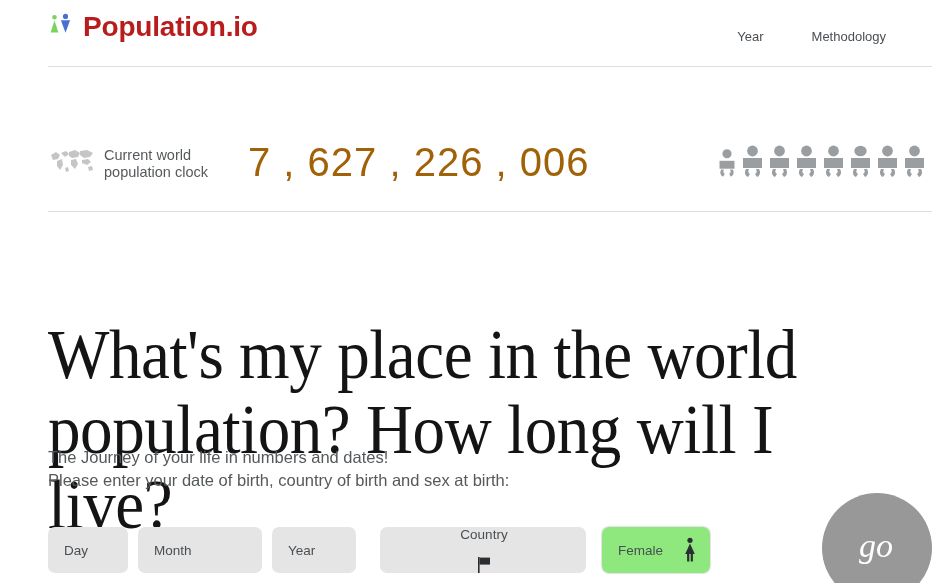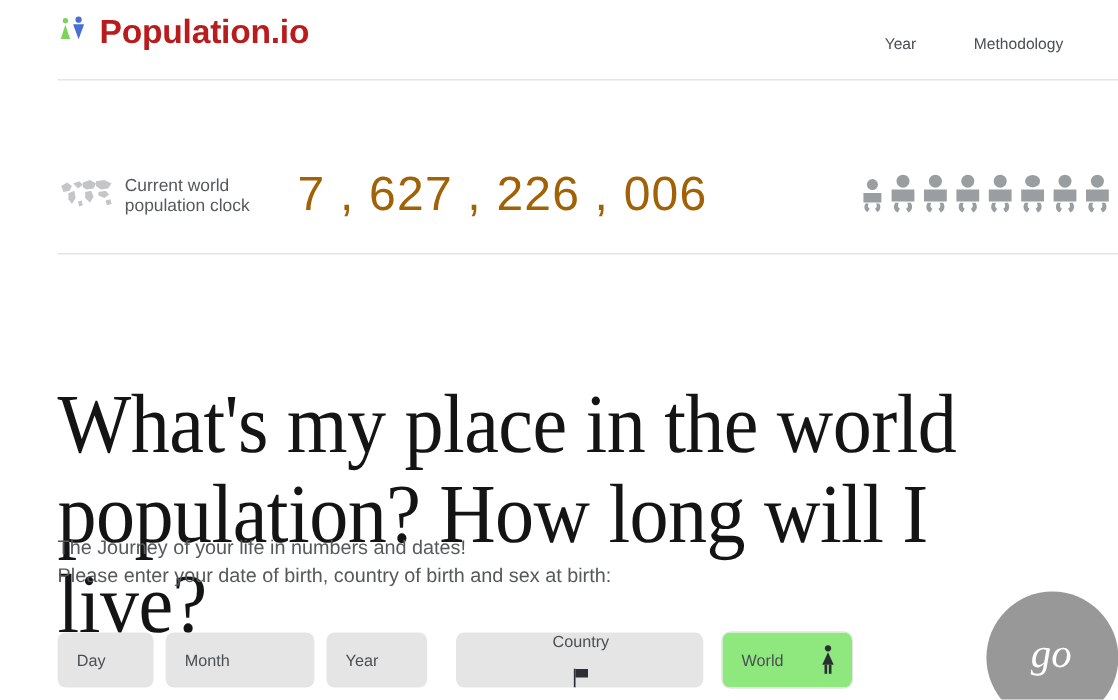--- a/index.html
+++ b/index.html
@@ -478,21 +478,21 @@
       <span class="flag-icon">
         <svg width="13" height="16" viewBox="0 0 13 16" xmlns="http://www.w3.org/2000/svg">
           <rect x="0" y="0" width="1.6" height="16" fill="#2b2f33"></rect>
           <path d="M1.6 0.6 H12 V7.6 H1.6 Z" fill="#2b2f33"></path>
         </svg>
       </span>
     </div>
 
     <div class="sex-toggle">
       <div class="sex-opt active sex-female">
-        <span class="sex-label">World</span>
+        <span class="sex-label">Female</span>
         <span class="sex-glyph">
           <svg width="12" height="26" viewBox="0 0 12 26" xmlns="http://www.w3.org/2000/svg">
             <circle cx="6" cy="3.3" r="2.6" fill="#2b2f33"></circle>
             <path d="M6 6.6 L10.8 17 L1.2 17 Z" fill="#2b2f33"></path>
             <rect x="3.1" y="17" width="2.2" height="7.5" fill="#2b2f33"></rect>
             <rect x="6.7" y="17" width="2.2" height="7.5" fill="#2b2f33"></rect>
           </svg>
         </span>
       </div>
     </div>

